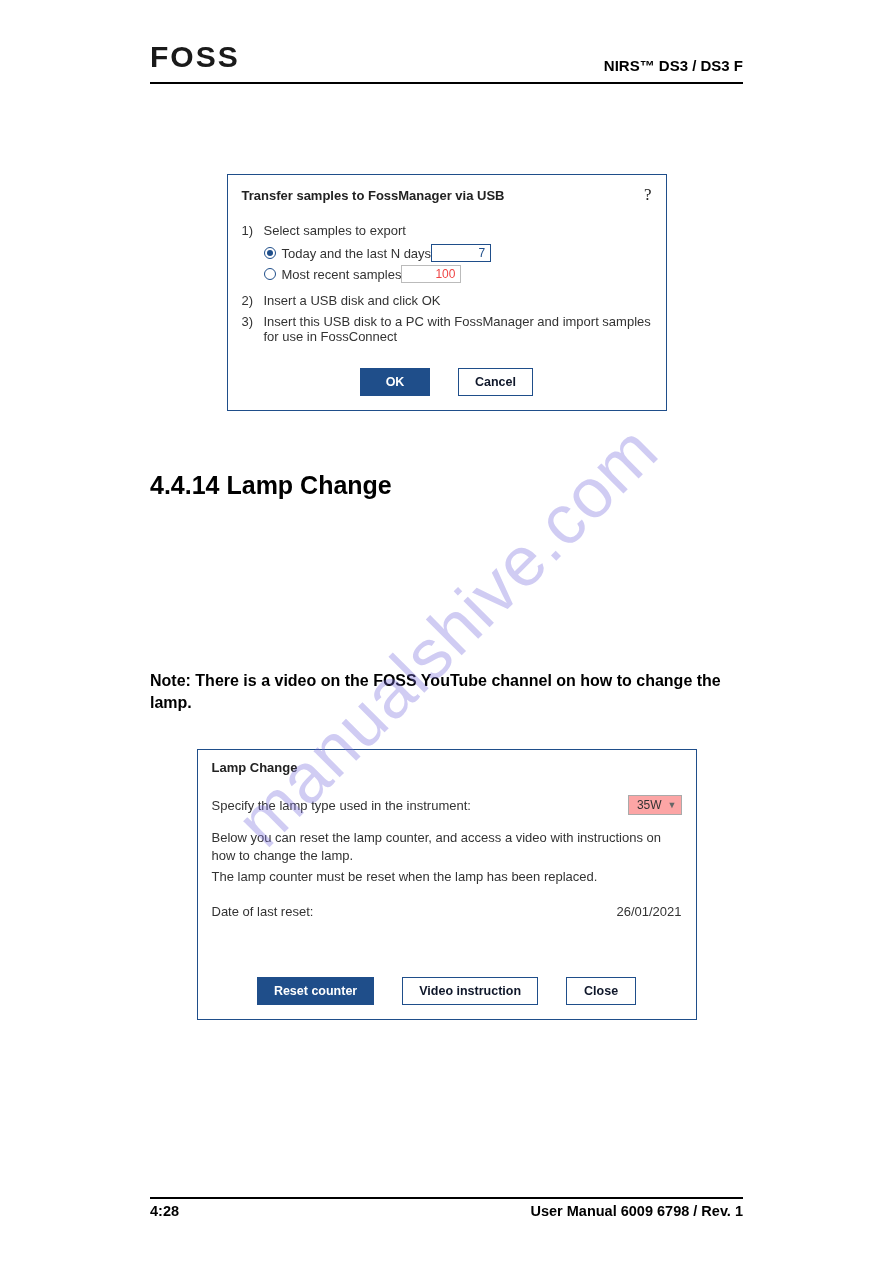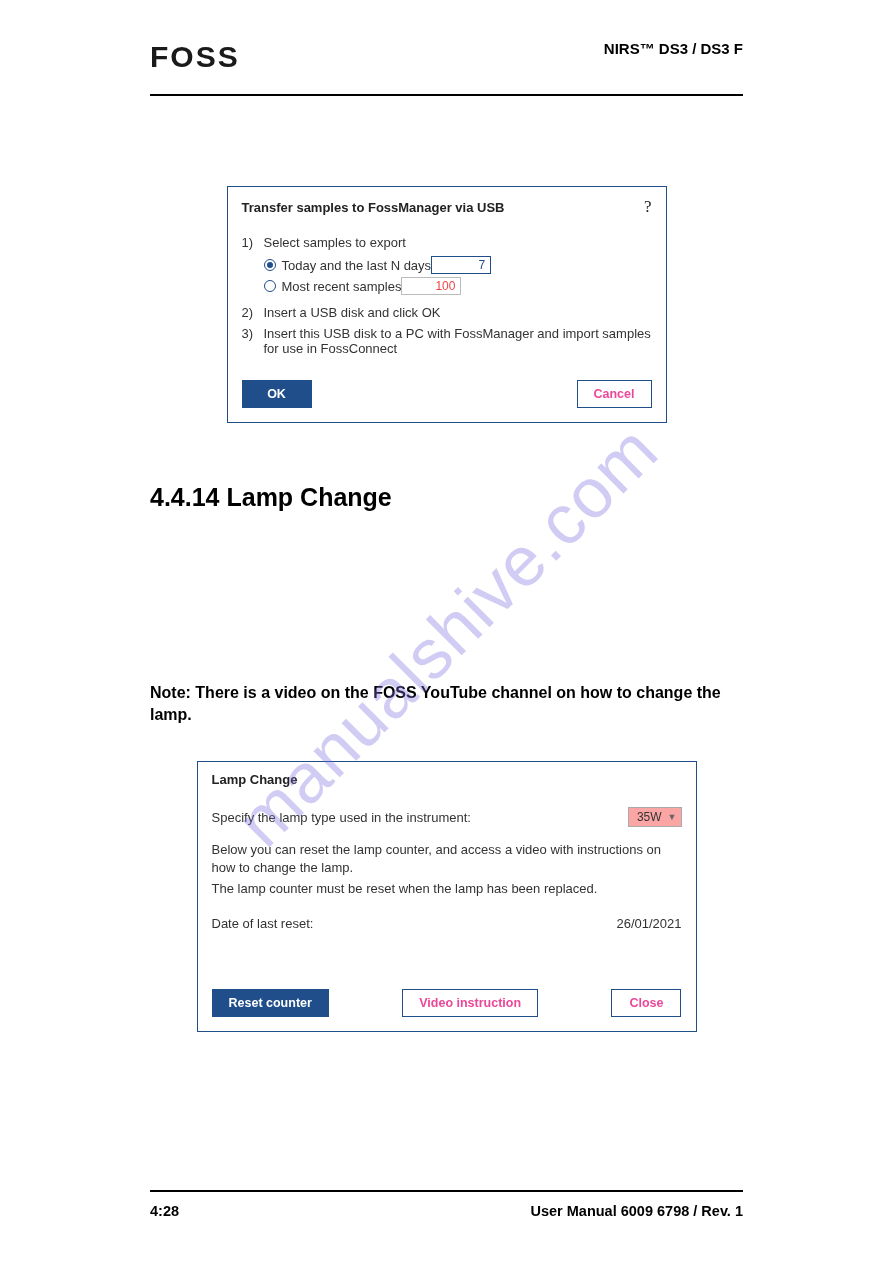--- a/index.html
+++ b/index.html
@@ -12,23 +12,23 @@
     color: #000;
   }
   .page {
     padding: 40px 150px 40px 150px;
     position: relative;
     height: 100%;
   }
   .header {
     display: flex;
     justify-content: space-between;
-    align-items: flex-start;
+    align-items: flex-end;
     border-bottom: 2px solid #000;
-    padding-bottom: 20px;
+    padding-bottom: 8px;
     margin-bottom: 90px;
   }
   .logo {
     font-family: Arial, sans-serif;
     font-weight: 900;
     font-size: 30px;
     letter-spacing: 2px;
     color: #1a1a1a;
   }
   .doc-title {
@@ -99,35 +99,35 @@
     padding: 1px 5px;
     font-size: 12px;
     color: #1f4e8a;
   }
   .num-input.disabled {
     border-color: #bbb;
     color: #ef4444;
   }
   .dlg-footer {
     display: flex;
-    justify-content: space-between;
+    justify-content: center;
     gap: 28px;
     padding: 0 14px 14px 14px;
   }
   .btn {
     min-width: 70px;
     padding: 6px 16px;
     font-size: 12.5px;
     font-weight: 600;
     text-align: center;
     cursor: pointer;
     border: 1.5px solid #1f4e8a;
   }
   .btn-primary { background: #1f4e8a; color: #fff; }
-  .btn-secondary { background: #fff; color: #ec4899; }
+  .btn-secondary { background: #fff; color: #0f172a; }
   .section-heading {
     font-weight: 700;
     font-size: 25px;
     margin-bottom: 170px;
   }
   .note-text {
     font-weight: 700;
     font-size: 16px;
     line-height: 1.35;
     margin-bottom: 36px;
@@ -157,21 +157,21 @@
     justify-content: space-between;
     margin-top: 18px;
     margin-bottom: 40px;
   }
   .footer {
     position: absolute;
     bottom: 44px;
     left: 150px;
     right: 150px;
     border-top: 2px solid #000;
-    padding-top: 11px;
+    padding-top: 4px;
     display: flex;
     justify-content: space-between;
     font-weight: 700;
     font-size: 14.5px;
   }
   .watermark {
     position: absolute;
     left: 50%; top: 50%;
     transform: translate(-50%, -45%) rotate(-45deg);
     font-size: 70px;

